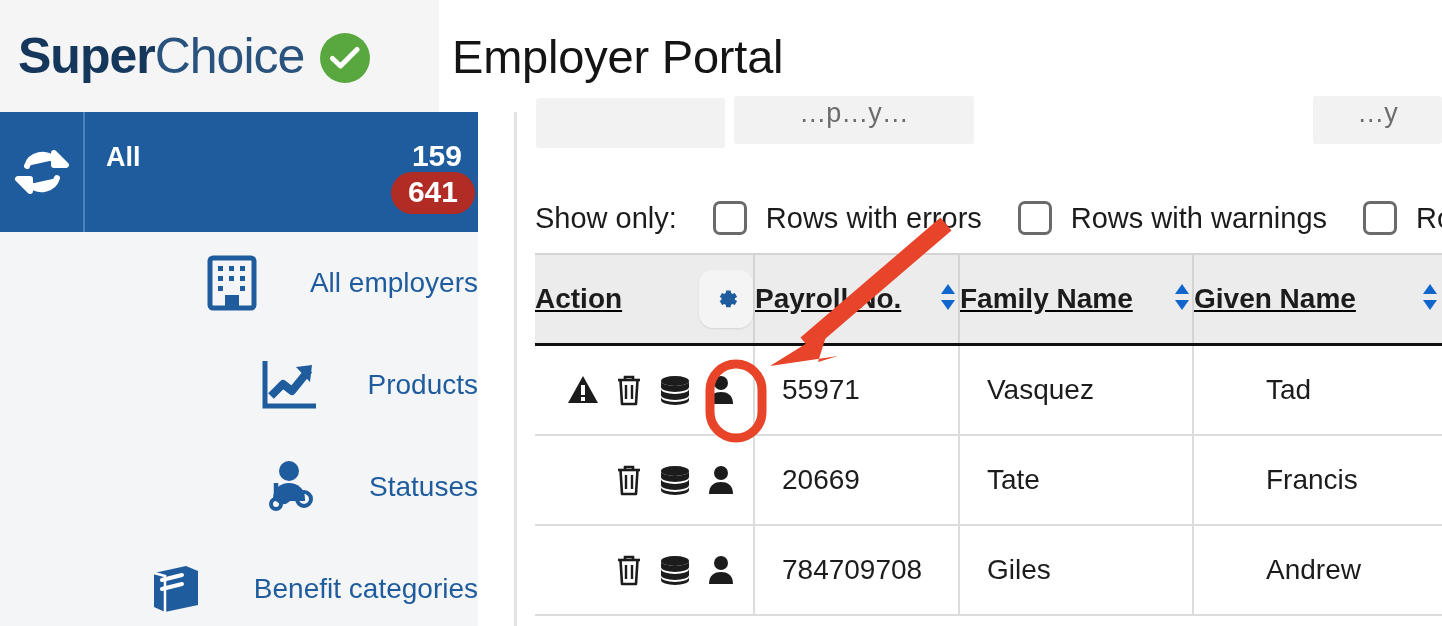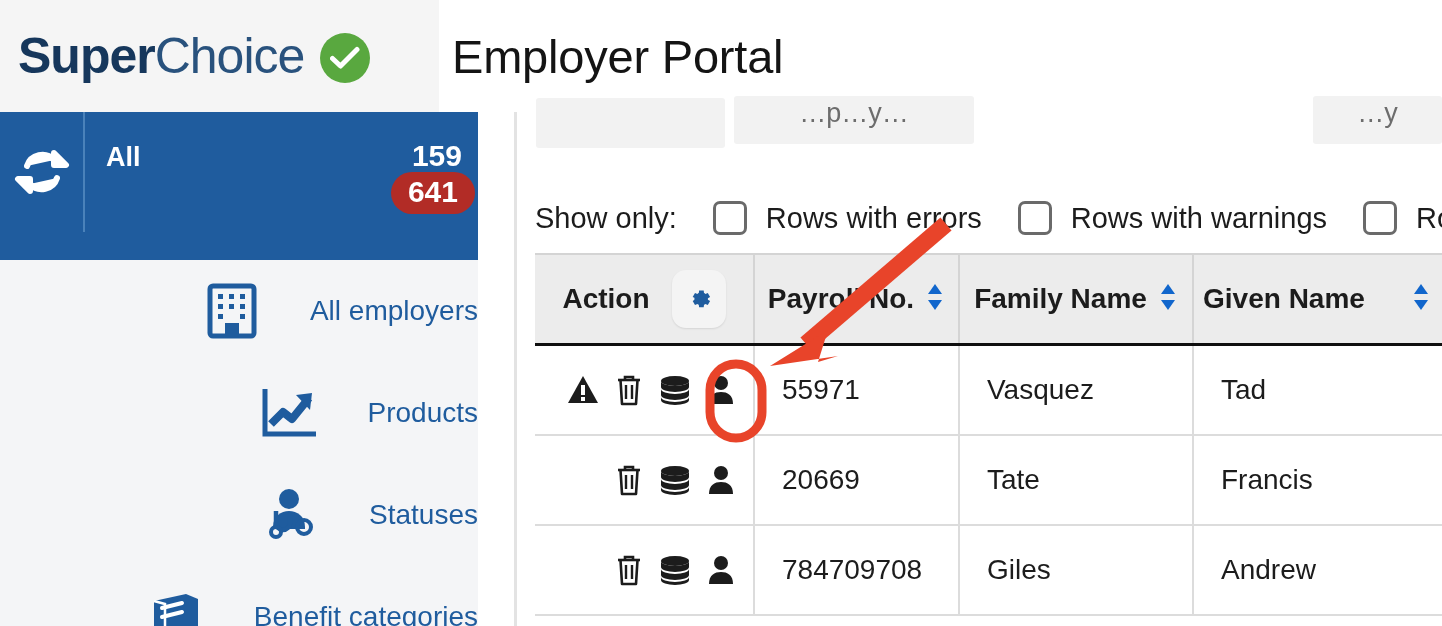--- a/index.html
+++ b/index.html
@@ -37,21 +37,21 @@
     font-size: 47px; line-height: 60px; font-weight: 400; color: #141414;
     letter-spacing: -0.2px; white-space: nowrap;
   }
 
   
   .sidebar {
     position: absolute; left: 0; top: 112px; width: 478px; height: 514px;
     background: #f4f5f7;
   }
   .sidebar-all {
-    position: relative; width: 478px; height: 148px; display: flex;
+    position: relative; width: 478px; height: 120px; display: flex;
     background: #1f5c9e;
   }
   .sidebar-all-icon {
     width: 85px; height: 120px; background: #1f5c9e;
     display: flex; align-items: center; justify-content: center;
     border-right: 2px solid #4a82ba;
   }
   .sidebar-all-body { flex: 1; position: relative; }
   .sidebar-all-label {
     position: absolute; left: 21px; top: 29px;
@@ -119,38 +119,38 @@
   .chk-label { margin-left: 19px; font-size: 29px; color: #1c1c1c; white-space: nowrap; }
 
   
   .tbl { position: absolute; left: 57px; top: 141px; width: 907px; }
   .tbl-head {
     display: flex; height: 93px; background: #ececec;
     border-top: 2px solid #d4d4d4;
     border-bottom: 3px solid #101010;
   }
   .th {
-    display: flex; align-items: center; justify-content: center;
-    border-right: 2px solid #d4d4d4; position: relative;
+    display: flex; align-items: center; justify-content: space-between;
+    border-right: 2px solid #d4d4d4; position: relative; text-decoration: underline;
   }
   .th:last-child { border-right: none; }
   .th-text { font-size: 28px; font-weight: bold; color: #1c1c1c; white-space: nowrap; }
   .sort-arrows { margin-left: 11px; display: inline-block; }
   .gear-btn {
     width: 54px; height: 58px; border-radius: 14px; background: #f4f4f4;
     display: flex; align-items: center; justify-content: center;
     margin-left: 22px; box-shadow: 0 1px 2px rgba(0,0,0,0.10);
   }
 
   .tbl-row { display: flex; height: 90px; border-bottom: 2px solid #dcdcdc; background: #ffffff; }
   .td {
     display: flex; align-items: center;
     border-right: 2px solid #dcdcdc; position: relative;
   }
-  .td:last-child { border-right: none; }
+  .td:last-child { border-right: none; padding-left: 45px; }
   .td-text { font-size: 28px; color: #1c1c1c; font-weight: 400; padding-left: 27px; white-space: nowrap; }
 
   .col-action  { width: 220px; }
   .col-payroll { width: 205px; }
   .col-family  { width: 234px; }
   .col-given   { width: 246px; gap: 35px; }
 
   .action-icons { display: flex; align-items: center; justify-content: flex-end; width: 100%; padding-right: 19px; gap: 17px; }
   .act-icon { display: flex; align-items: center; justify-content: center; }
 

